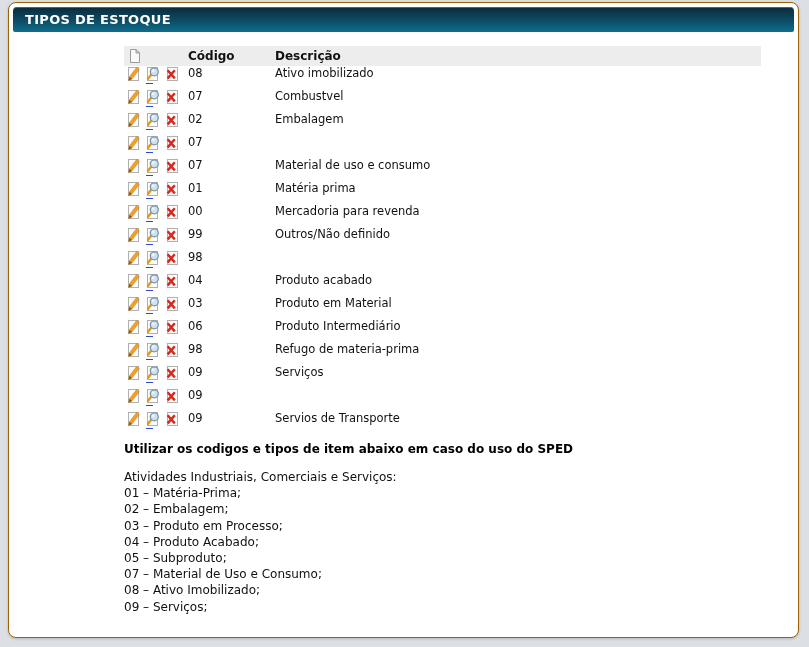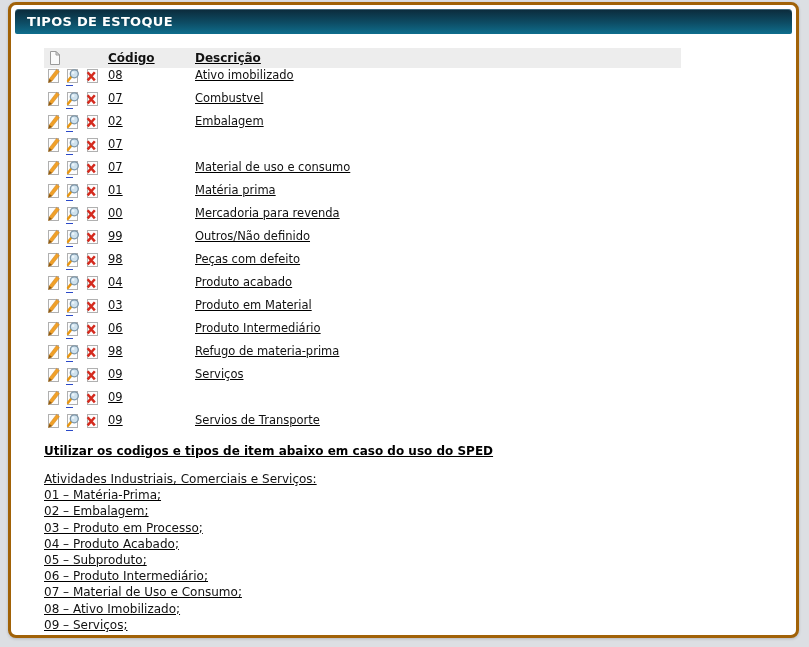--- a/index.html
+++ b/index.html
@@ -8,41 +8,41 @@
     background: #dcdfe3;
     font-family: "DejaVu Sans", "Liberation Sans", sans-serif;
     position: relative;
     overflow: hidden;
   }
   .panel {
     position: absolute;
     left: 8px; top: 2px;
     width: 791px; height: 636px;
     background: #ffffff;
-    border: 3px solid #a16207;
+    border: 1px solid #a16207;
     border-radius: 8px;
     box-shadow: 0 1px 3px rgba(0,0,0,0.18);
   }
   .titlebar {
     margin: 4px;
     height: 25px;
     border-radius: 4px 4px 2px 2px;
     background: linear-gradient(to bottom, #0c2a3a 0%, #0d4c64 55%, #0f6e8d 100%);
     box-shadow: inset 0 1px 0 rgba(120,180,200,0.45);
     display: flex;
     align-items: center;
     padding-left: 12px;
   }
   .titlebar h1 {
     color: #ffffff;
     font-size: 13px;
     font-weight: bold;
     letter-spacing: 0.3px;
   }
-  .content { padding: 10px 0 0 33px; text-decoration: underline; }
+  .content { padding: 10px 0 0 115px; }
 
   .stock-table { width: 637px; }
   .thead {
     width: 637px; height: 20px;
     background: #ededed;
     display: flex;
     align-items: center;
   }
   .col-icons { width: 64px; display: flex; align-items: center; gap: 3px; padding-left: 2px; }
   .col-code  { width: 87px; }
@@ -360,21 +360,20 @@
         <span class="view-underline"></span>
       </span>
       <span class="icon-btn" title="">
         <svg viewBox="0 0 16 16">
           <rect x="3.5" y="1.5" width="10" height="13" fill="#fdfdfd" stroke="#b0b0b0"></rect>
           <path d="M3.6 4.2 L10.8 12.4 M10.8 4.2 L3.6 12.4" stroke="#d42a1e" stroke-width="2.5" stroke-linecap="butt"></path>
         </svg>
       </span>
     </span>
     <span class="col-code">98</span>
-    <span class="col-desc">Peças com defeito</span>
   </div>
 
   <div class="row">
     <span class="col-icons">
       <span class="icon-btn" title="">
         <svg viewBox="0 0 16 16">
           <rect x="2.5" y="1.5" width="10" height="13" fill="#fdfdfd" stroke="#b0b0b0"></rect>
           <path d="M10.6 1.4 l2.8 2.2 -7.4 9.4 -3.4 1.4 0.8 -3.6 z" fill="#f0a028" stroke="#c87f1c" stroke-width="0.5"></path>
           <path d="M3.4 10.8 l-0.8 3.6 3.4 -1.4 z" fill="#8a5a16"></path>
         </svg>
@@ -577,21 +576,20 @@
     <div class="footer-heading">Utilizar os codigos e tipos de item abaixo em caso do uso do SPED</div>
 
     <div class="footer-list">
       <div class="list-line">Atividades Industriais, Comerciais e Serviços:</div>
       <div>
           <div class="list-line">01 – Matéria-Prima;</div>
           <div class="list-line">02 – Embalagem;</div>
           <div class="list-line">03 – Produto em Processo;</div>
           <div class="list-line">04 – Produto Acabado;</div>
           <div class="list-line">05 – Subproduto;</div>
-          <div class="list-line">06 – Produto Intermediário;</div>
           <div class="list-line">07 – Material de Uso e Consumo;</div>
           <div class="list-line">08 – Ativo Imobilizado;</div>
           <div class="list-line">09 – Serviços;</div>
         </div>
     </div>
 
   </div>
 </div>
 
 </body></html>

